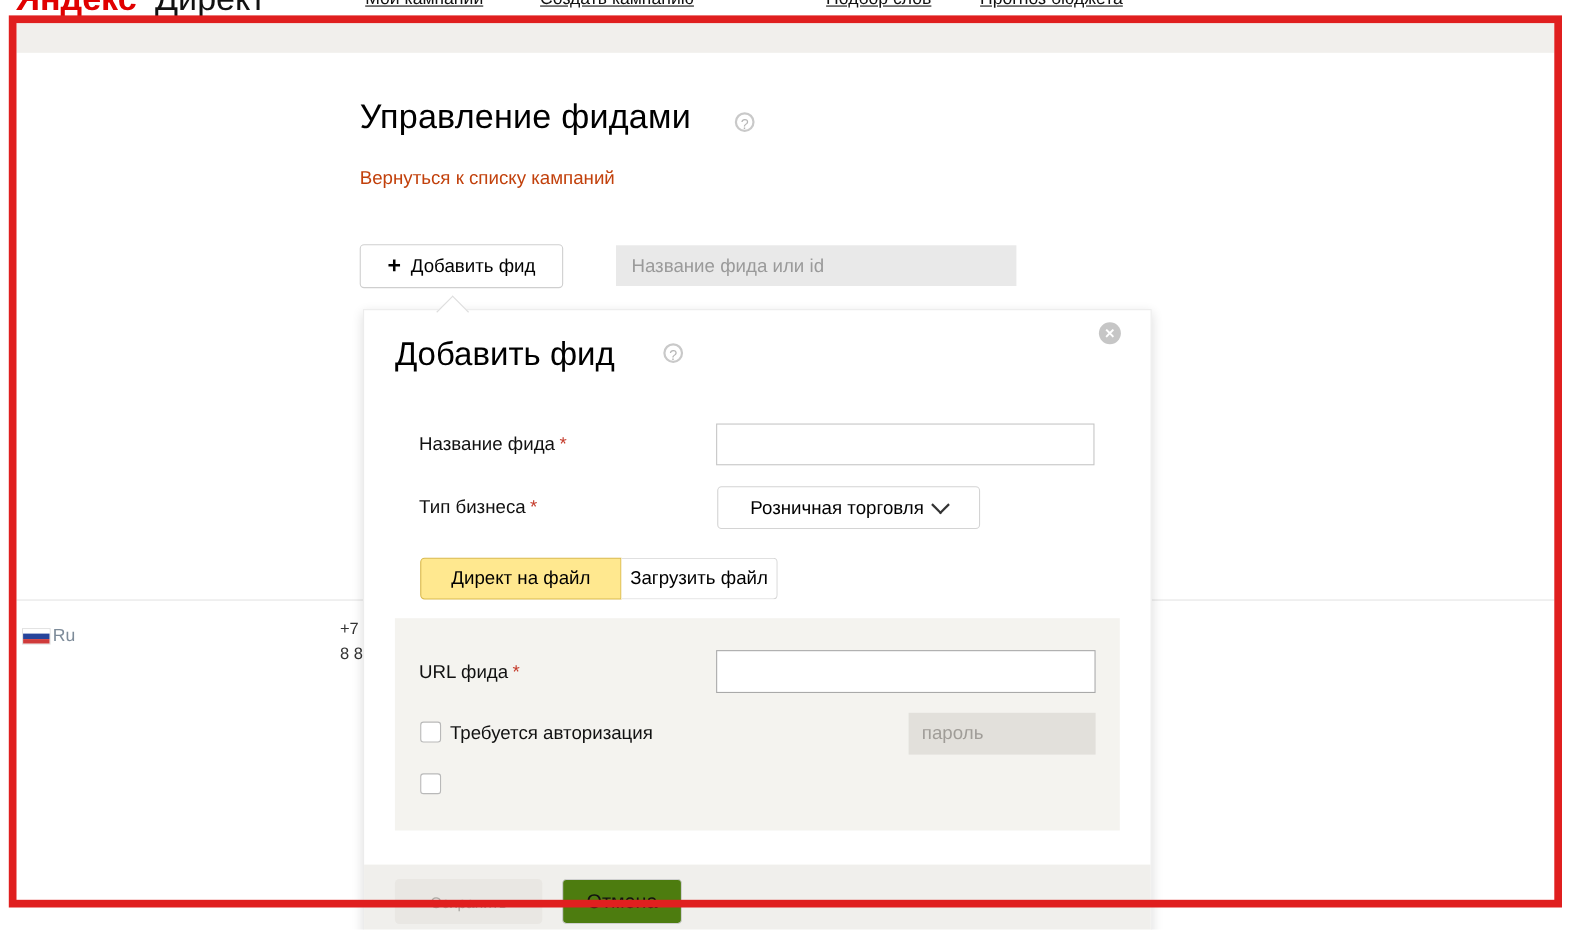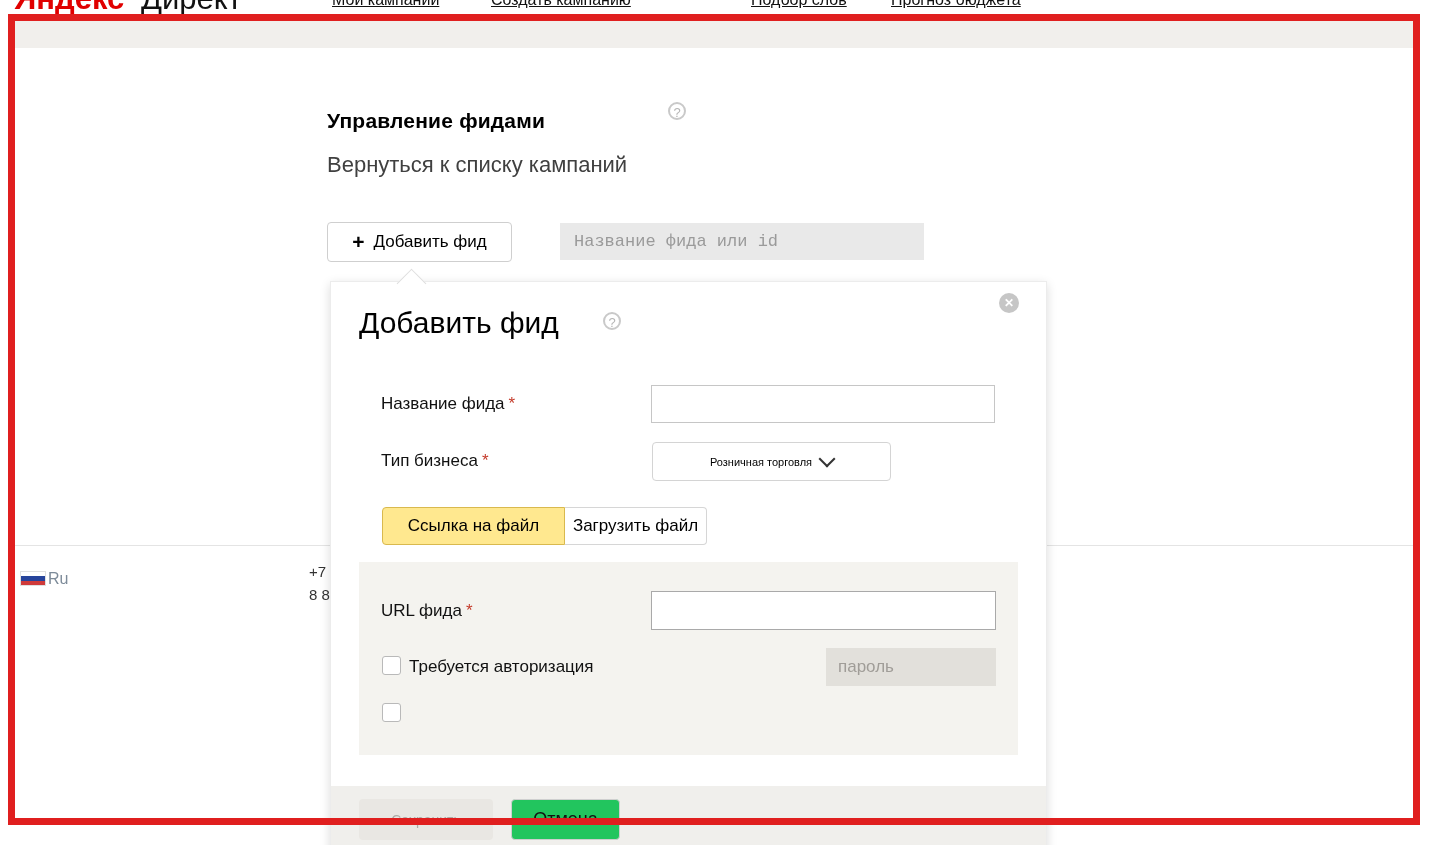--- a/index.html
+++ b/index.html
@@ -14,35 +14,35 @@
   .top-nav-item{position:absolute;top:-9px;font-size:16px;color:#111;text-decoration:underline;white-space:nowrap;z-index:1;cursor:pointer;}
   .nav1{left:332px;}.nav2{left:491px;}.nav3{left:751px;}.nav4{left:891px;}
 
   
   .annotation-frame{position:absolute;left:8px;top:14px;width:1412px;height:811px;
     border:7px solid #e01f1f;box-sizing:border-box;z-index:1000;pointer-events:none;}
 
   .header-band{position:absolute;left:15px;top:21px;width:1398px;height:27px;background:#f1efec;}
 
   
-  .page-title{position:absolute;left:327px;top:109px;font-size:21px;font-weight:700;letter-spacing:.2px;}
+  .page-title{position:absolute;left:327px;top:88px;font-size:31px;font-weight:400;letter-spacing:.2px;}
   .help-badge{width:18px;height:18px;border:2px solid #c9c9c9;border-radius:50%;
     color:#b5b5b5;font-size:13px;line-height:18px;text-align:center;box-sizing:border-box;
     display:inline-block;background:#fff;}
   .title-help{position:absolute;left:668px;top:102px;}
-  .back-link{position:absolute;left:327px;top:152px;font-size:22px;color:#404040;text-decoration:none;cursor:pointer;}
+  .back-link{position:absolute;left:327px;top:152px;font-size:17px;color:#c2410c;text-decoration:none;cursor:pointer;}
 
   .add-feed-btn{position:absolute;left:327px;top:222px;width:185px;height:40px;
     background:#fff;border:1px solid #cfcfcf;border-radius:4px;box-sizing:border-box;
     display:flex;align-items:center;justify-content:center;gap:9px;font-size:17px;cursor:pointer;}
   .add-feed-btn .plus{font-size:21px;font-weight:700;line-height:1;margin-top:-2px;}
 
   .feed-search{position:absolute;left:560px;top:223px;width:364px;height:37px;
     background:#e9e9e9;border:none;outline:none;box-sizing:border-box;
-    padding:12px 14px;font-size:17px;font-family:Liberation Mono, monospace;color:#333;}
+    padding:12px 14px;font-size:17px;font-family:Liberation Sans, sans-serif;color:#333;}
   .feed-search::placeholder{color:#9a9a9a;}
 
   
   .footer-divider{position:absolute;left:15px;top:545px;width:1398px;height:1px;background:#e4e4e4;}
   .lang-flag{position:absolute;left:20px;top:571px;width:26px;height:15px;border:1px solid #e0e0e0;box-sizing:border-box;}
   .lang-flag .s1{height:33%;background:#ffffff;}
   .lang-flag .s2{height:34%;background:#26449b;}
   .lang-flag .s3{height:33%;background:#cf3a3a;}
   .lang-label{position:absolute;left:48px;top:570px;font-size:16px;color:#7d8b99;cursor:pointer;}
   .phone-frag1{position:absolute;left:309px;top:563px;font-size:15px;color:#333;}
@@ -63,21 +63,21 @@
   .field-label{position:absolute;font-size:17px;color:#111;}
   .req{color:#c43a2a;margin-left:4px;}
   .lbl-name{left:50px;top:112px;}
   .lbl-biz{left:50px;top:169px;}
 
   .input-name{position:absolute;left:320px;top:103px;width:344px;height:38px;background:#fff;
     border:1px solid #c6c6c6;box-sizing:border-box;padding:0 10px;font-size:17px;
     font-family:"Liberation Sans",sans-serif;outline:none;}
   .biz-select{position:absolute;left:321px;top:160px;width:239px;height:39px;background:#fff;
     border:1px solid #d4d4d4;border-radius:4px;box-sizing:border-box;display:flex;align-items:center;
-    justify-content:center;gap:9px;font-size:11px;cursor:pointer;}
+    justify-content:center;gap:9px;font-size:17px;cursor:pointer;}
   .chevron{width:10px;height:10px;border-right:2px solid #333;border-bottom:2px solid #333;
     transform:rotate(45deg);margin-top:-6px;}
 
   .tabs{position:absolute;left:51px;top:225px;display:flex;}
   .tab{height:38px;box-sizing:border-box;display:flex;align-items:center;justify-content:center;
     font-size:17px;cursor:pointer;}
   .tab-active{width:183px;background:#ffe88f;border:1px solid #d9b94e;border-radius:4px 0 0 4px;}
   .tab-inactive{width:142px;background:#fff;border:1px solid #d6d6d6;border-left:none;border-radius:0 4px 4px 0;}
 
   .gray-section{position:absolute;left:28px;top:280px;width:659px;height:193px;background:#f4f3ef;}
@@ -95,21 +95,21 @@
     border:none;outline:none;box-sizing:border-box;padding:0 12px;font-size:17px;
     font-family:"Liberation Sans",sans-serif;color:#444;}
   .input-pass{position:absolute;left:467px;top:86px;width:170px;height:38px;background:#e2e0db;
     border:none;outline:none;box-sizing:border-box;padding:0 12px;font-size:17px;
     font-family:"Liberation Sans",sans-serif;color:#444;}
   .input-login::placeholder,.input-pass::placeholder{color:#a09d98;}
 
   .modal-footer{position:absolute;left:0;top:504px;width:100%;height:106px;background:#f0efec;}
   .btn-save{position:absolute;left:28px;top:13px;width:134px;height:41px;background:#e9e7e3;
     border:none;border-radius:4px;color:#adaaa6;font-size:14px;font-family:"Liberation Sans",sans-serif;}
-  .btn-cancel{position:absolute;left:180px;top:13px;width:109px;height:41px;background:#22c55e;
+  .btn-cancel{position:absolute;left:180px;top:13px;width:109px;height:41px;background:#4d7c0f;
     border:1px solid #cfcfcf;border-radius:4px;color:#111;font-size:18px;cursor:pointer;
     font-family:"Liberation Sans",sans-serif;}
 </style>
 </head>
 <body>
 
 <div class="top-logo">
   <span class="brand">Яндекс</span>
   <span class="product">Директ</span>
 </div>
@@ -154,21 +154,21 @@
 
   <div class="field-label lbl-biz">
     <span>Тип бизнеса</span><span class="req">*</span>
   </div>
   <div class="biz-select">
     <span>Розничная торговля</span>
     <span class="chevron"></span>
   </div>
 
   <div class="tabs">
-    <div class="tab tab-active">Ссылка на файл</div>
+    <div class="tab tab-active">Директ на файл</div>
     <div class="tab tab-inactive">Загрузить файл</div>
   </div>
 
   <div class="gray-section">
     <div class="field-label lbl-url">
       <span>URL фида</span><span class="req">*</span>
     </div>
     <input class="input-url" value="" style="">
 
     <div class="checkbox cb-auth"></div>

